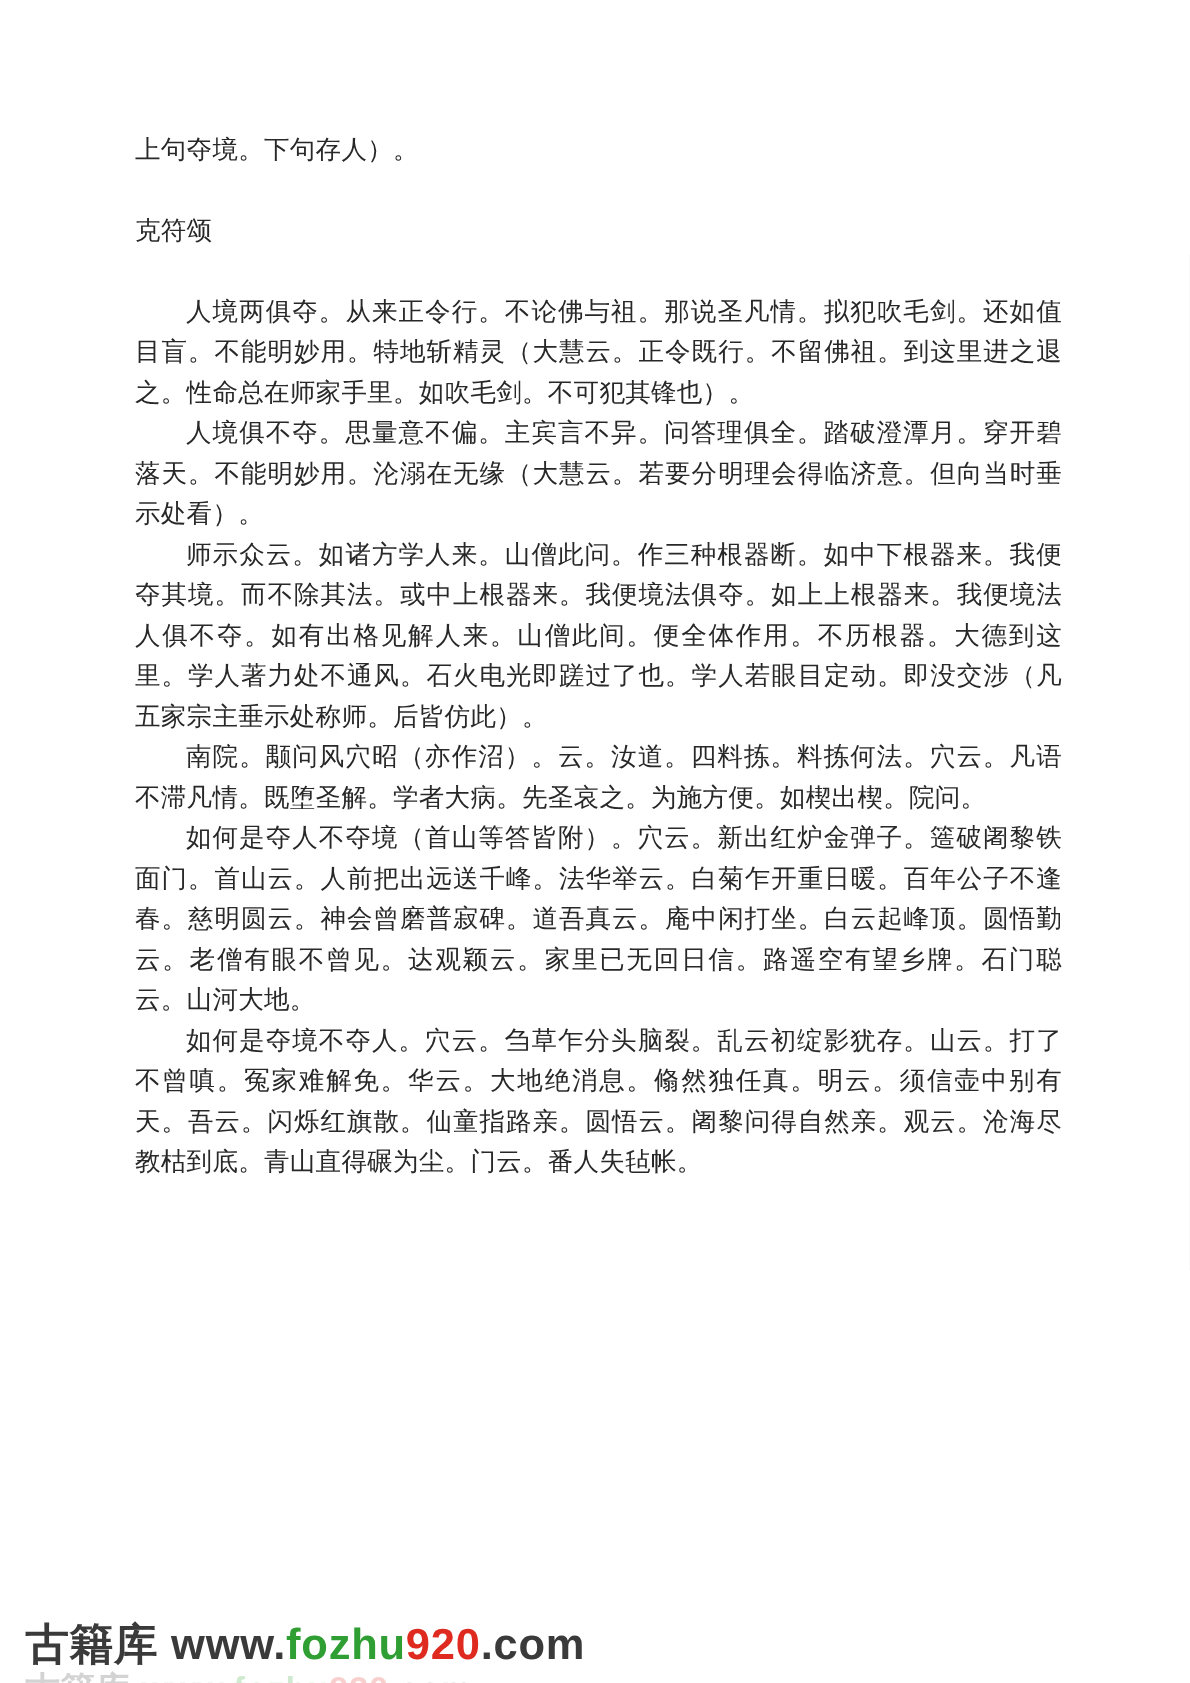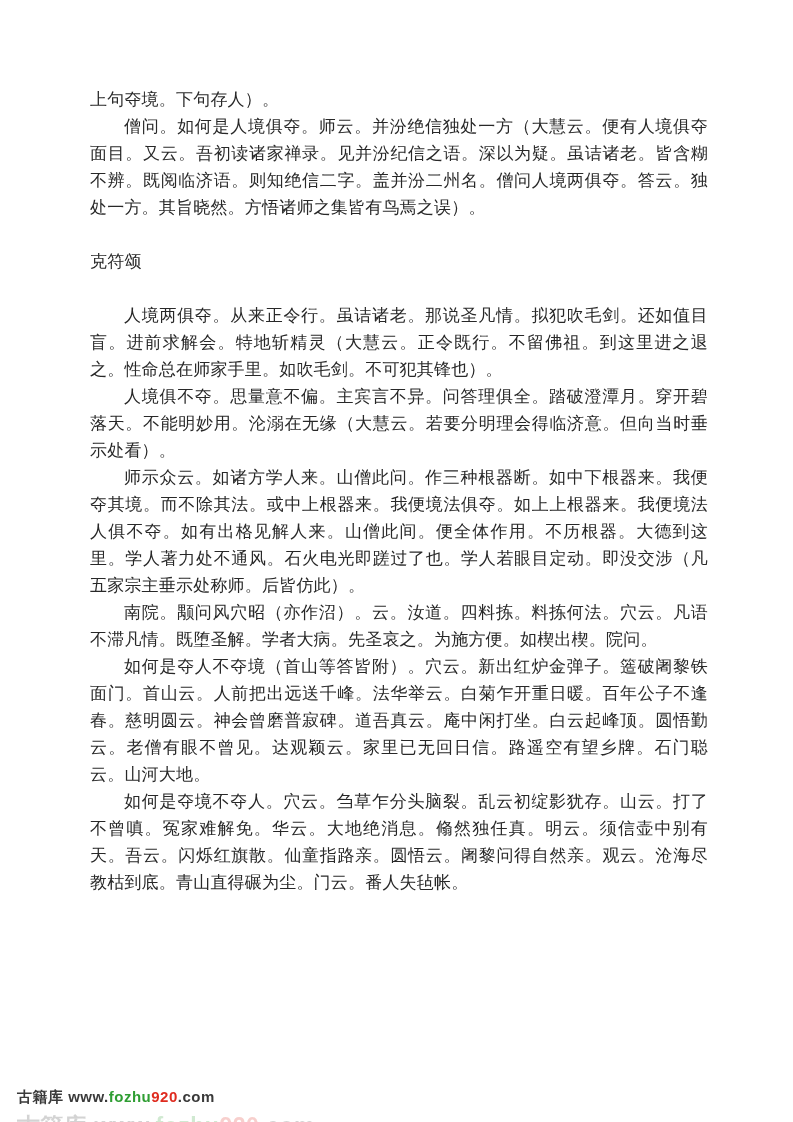--- a/index.html
+++ b/index.html
@@ -40,21 +40,21 @@
   .doc-text p.heading {
     margin: 27px 0 27px 0;
     text-indent: 0;
   }
   .watermark {
     position: absolute;
     left: 17px;
     top: 1084px;
     font-family: "Liberation Sans", "DejaVu Sans", sans-serif;
     font-weight: bold;
-    font-size: 15px;
+    font-size: 29px;
     line-height: 26px;
     letter-spacing: 0.5px;
     white-space: nowrap;
   }
   .watermark-reflection {
     position: absolute;
     left: 17px;
     top: 1113px;
     font-family: "Liberation Sans", "DejaVu Sans", sans-serif;
     font-weight: bold;
@@ -66,23 +66,22 @@
     filter: blur(0.4px);
   }
 </style>
 </head>
 <body>
 
 <div class="page">
 
   <div class="doc-text" id="doc-text">
       <p class="">上句夺境。下句存人）。</p>
-      <p class=" indent">僧问。如何是人境俱夺。师云。并汾绝信独处一方（大慧云。便有人境俱夺面目。又云。吾初读诸家禅录。见并汾纪信之语。深以为疑。虽诘诸老。皆含糊不辨。既阅临济语。则知绝信二字。盖并汾二州名。僧问人境两俱夺。答云。独处一方。其旨晓然。方悟诸师之集皆有鸟焉之误）。</p>
       <p class="heading">克符颂</p>
-      <p class=" indent">人境两俱夺。从来正令行。虽诘诸老。那说圣凡情。拟犯吹毛剑。还如值目盲。进前求解会。特地斩精灵（大慧云。正令既行。不留佛祖。到这里进之退之。性命总在师家手里。如吹毛剑。不可犯其锋也）。</p>
+      <p class=" indent">人境两俱夺。从来正令行。不论佛与祖。那说圣凡情。拟犯吹毛剑。还如值目盲。不能明妙用。特地斩精灵（大慧云。正令既行。不留佛祖。到这里进之退之。性命总在师家手里。如吹毛剑。不可犯其锋也）。</p>
       <p class=" indent">人境俱不夺。思量意不偏。主宾言不异。问答理俱全。踏破澄潭月。穿开碧落天。不能明妙用。沦溺在无缘（大慧云。若要分明理会得临济意。但向当时垂示处看）。</p>
       <p class=" indent">师示众云。如诸方学人来。山僧此问。作三种根器断。如中下根器来。我便夺其境。而不除其法。或中上根器来。我便境法俱夺。如上上根器来。我便境法人俱不夺。如有出格见解人来。山僧此间。便全体作用。不历根器。大德到这里。学人著力处不通风。石火电光即蹉过了也。学人若眼目定动。即没交涉（凡五家宗主垂示处称师。后皆仿此）。</p>
       <p class=" indent">南院。颙问风穴昭（亦作沼）。云。汝道。四料拣。料拣何法。穴云。凡语不滞凡情。既堕圣解。学者大病。先圣哀之。为施方便。如楔出楔。院问。</p>
       <p class=" indent">如何是夺人不夺境（首山等答皆附）。穴云。新出红炉金弹子。簉破阇黎铁面门。首山云。人前把出远送千峰。法华举云。白菊乍开重日暖。百年公子不逢春。慈明圆云。神会曾磨普寂碑。道吾真云。庵中闲打坐。白云起峰顶。圆悟勤云。老僧有眼不曾见。达观颖云。家里已无回日信。路遥空有望乡牌。石门聪云。山河大地。</p>
       <p class=" indent">如何是夺境不夺人。穴云。刍草乍分头脑裂。乱云初绽影犹存。山云。打了不曾嗔。冤家难解免。华云。大地绝消息。翛然独任真。明云。须信壶中别有天。吾云。闪烁红旗散。仙童指路亲。圆悟云。阇黎问得自然亲。观云。沧海尽教枯到底。青山直得碾为尘。门云。番人失毡帐。</p>
     </div>
 
   <div class="watermark" id="watermark"><span style="color: rgb(58, 58, 58);">古籍库 </span><span style="color: rgb(58, 58, 58);">www.</span><span style="color: rgb(47, 158, 51);">fozhu</span><span style="color: rgb(223, 43, 31);">920</span><span style="color: rgb(58, 58, 58);">.com</span></div>
   <div class="watermark-reflection" id="watermark-reflection"><span style="color: rgb(58, 58, 58);">古籍库 </span><span style="color: rgb(58, 58, 58);">www.</span><span style="color: rgb(47, 158, 51);">fozhu</span><span style="color: rgb(223, 43, 31);">920</span><span style="color: rgb(58, 58, 58);">.com</span></div>
 

